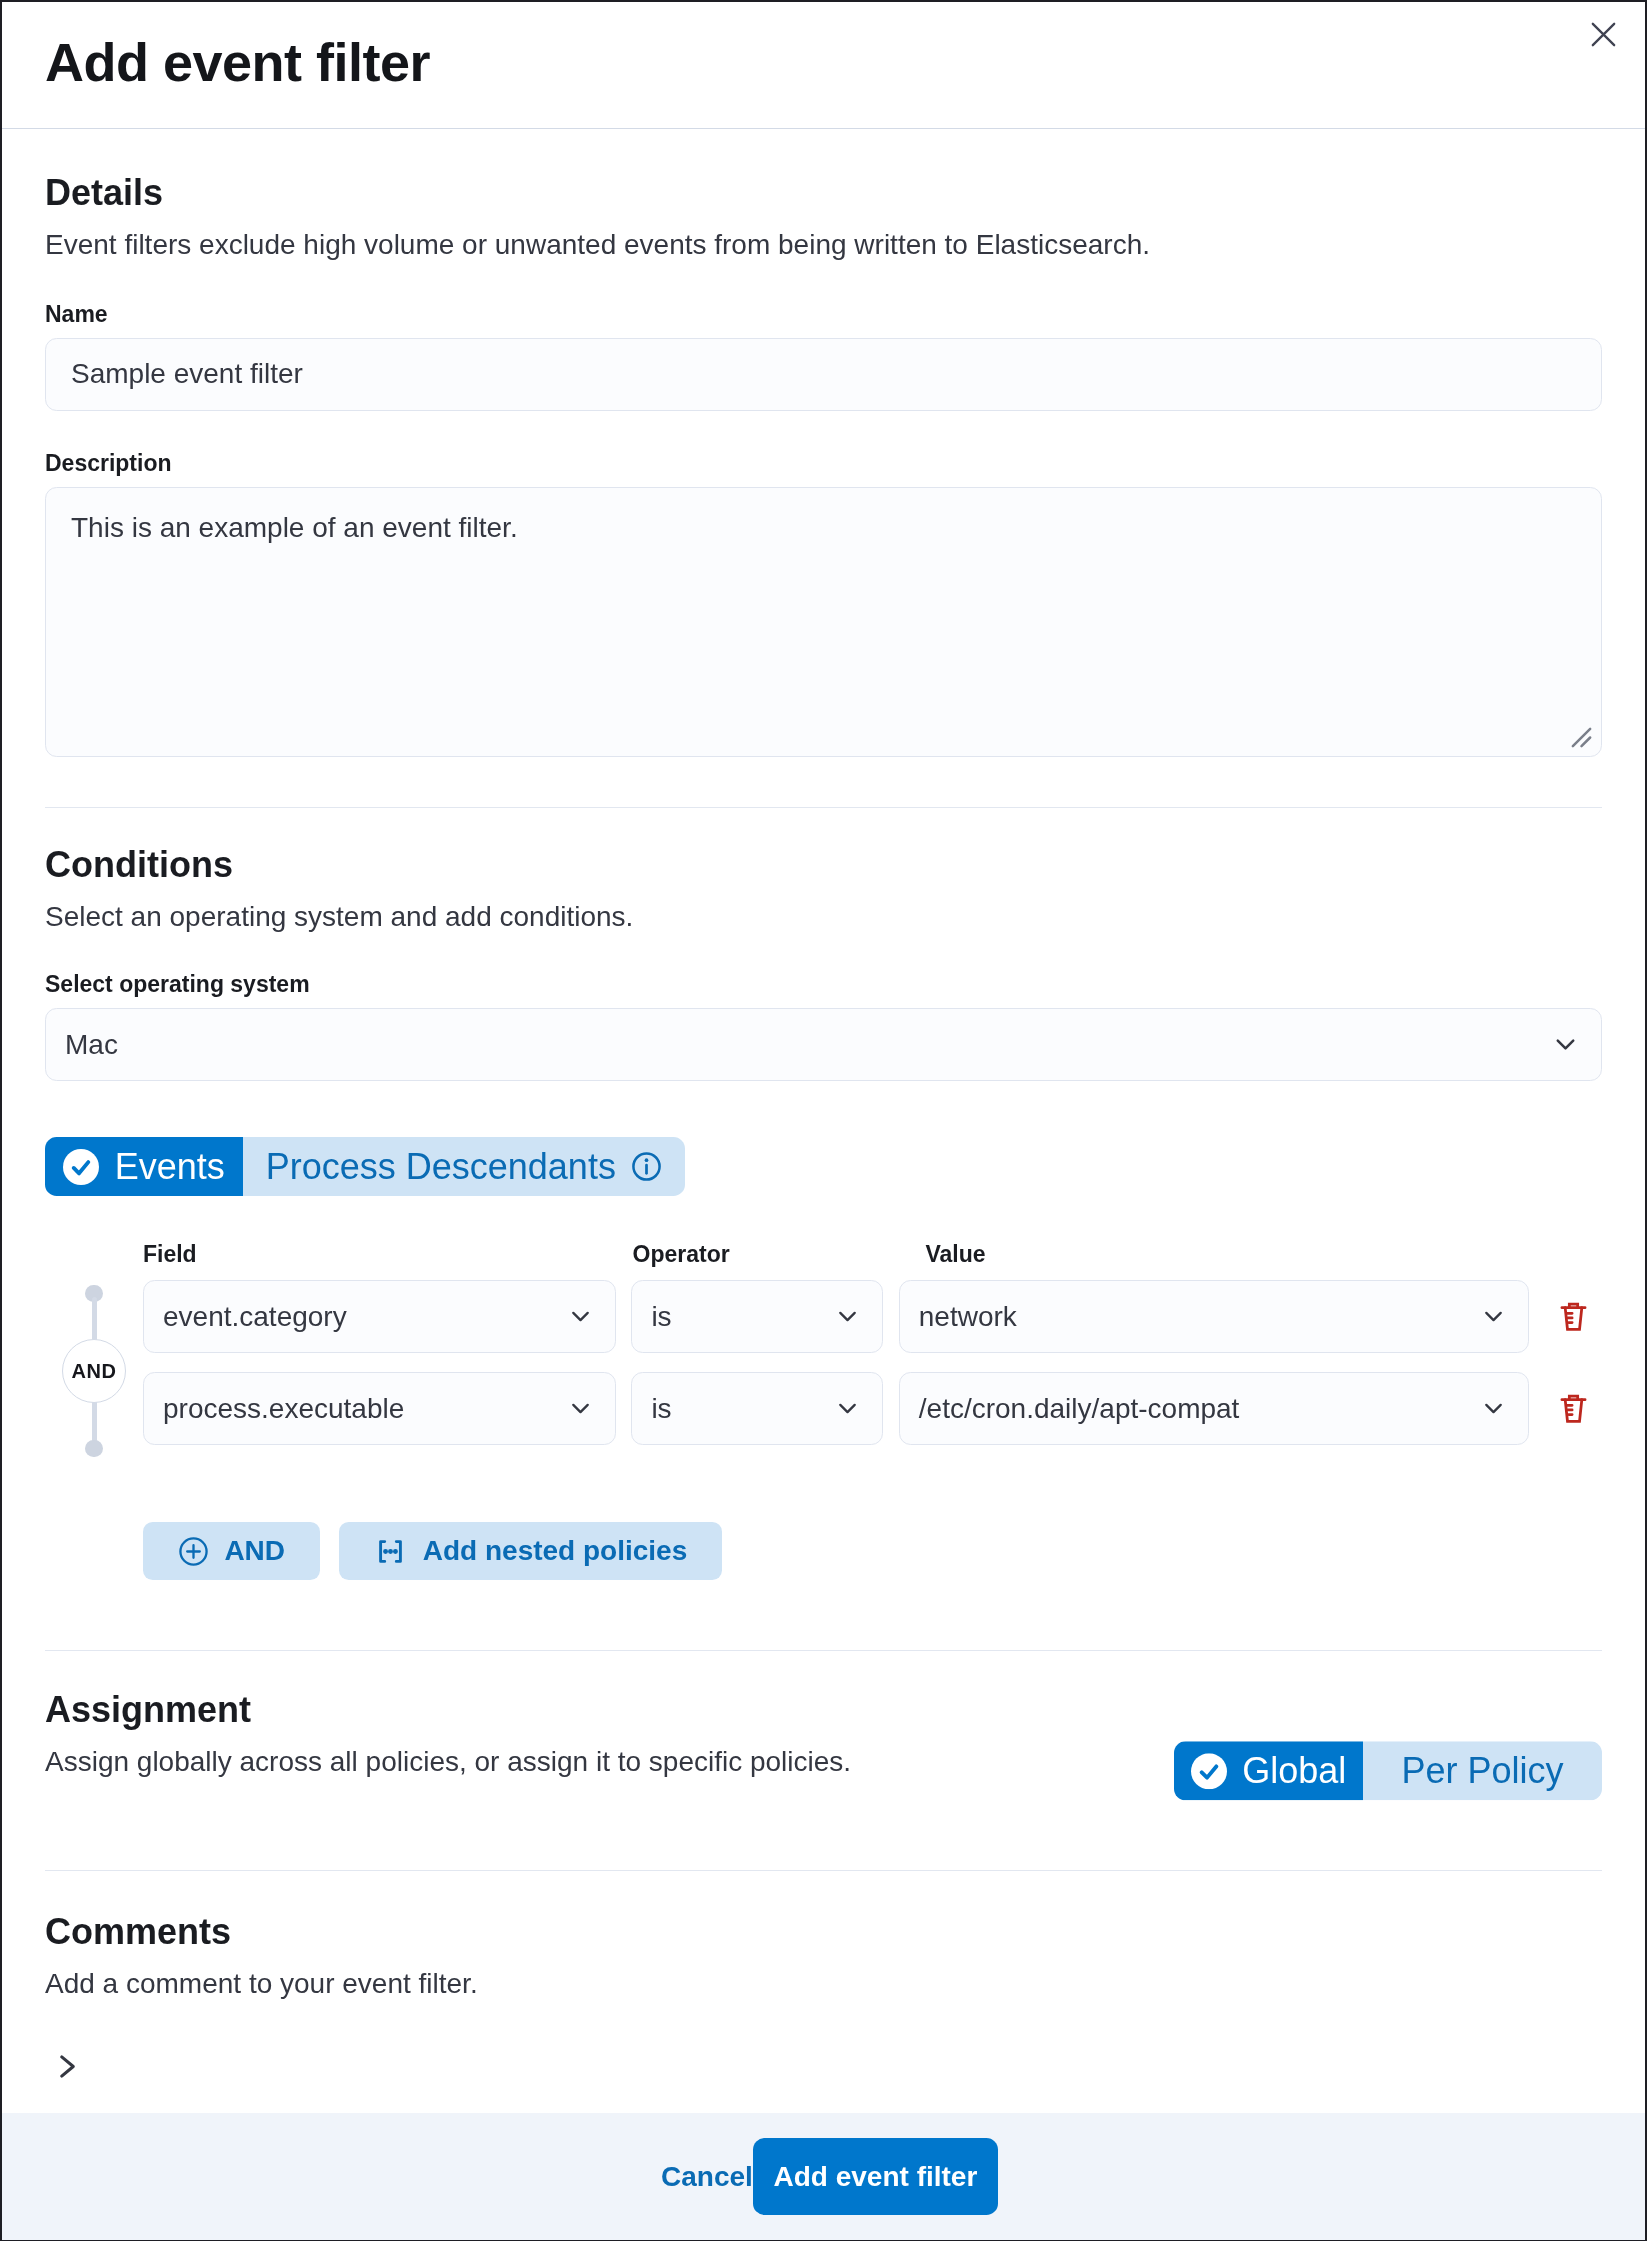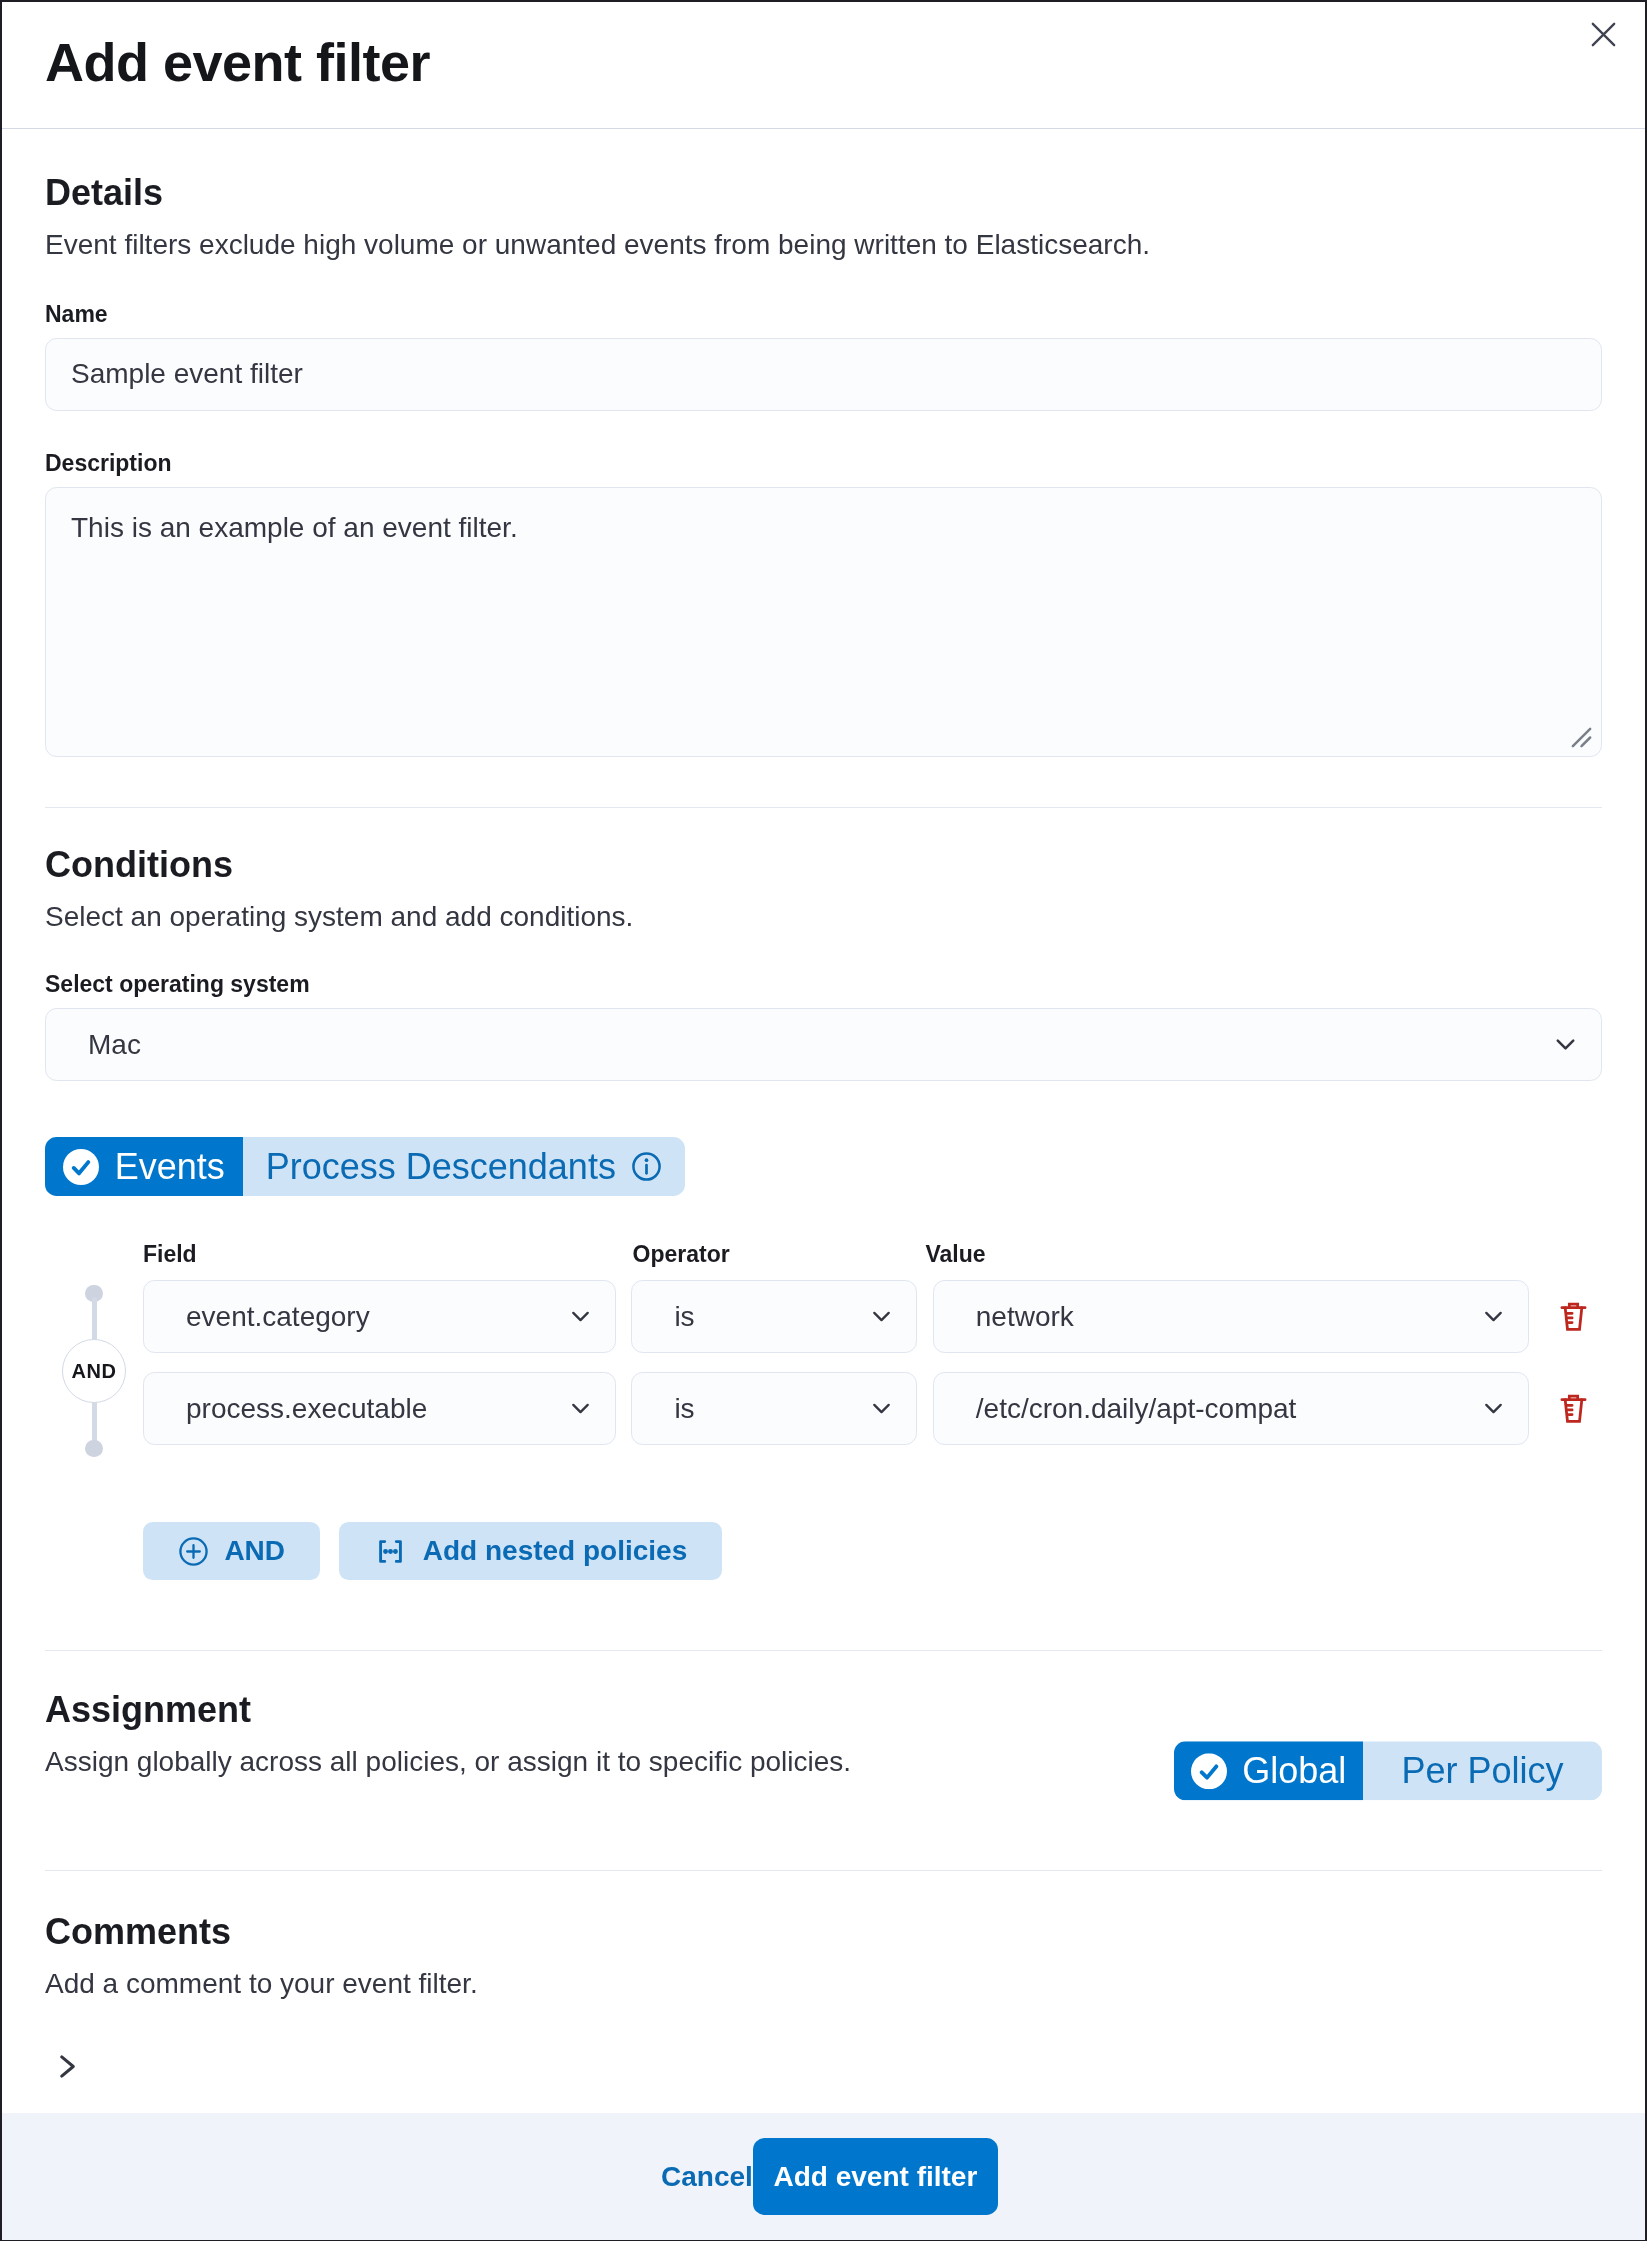--- a/index.html
+++ b/index.html
@@ -45,21 +45,21 @@
   .text-area{
     width:100%;height:270px;resize:none;
     background:var(--input-bg);border:1.9px solid var(--input-border);border-radius:11.6px;
     font-family:inherit;font-size:28px;color:var(--text);padding:21px 25px;outline:none;line-height:1.35;
   }
   .resize-handle{position:absolute;right:7.7px;bottom:11.6px;}
   
   .select{
     height:73px;background:var(--input-bg);border:1.9px solid var(--input-border);border-radius:11.6px;
     display:flex;align-items:center;justify-content:space-between;
-    font-size:28px;color:var(--text);padding:0 21px 0 42px;cursor:pointer;
+    font-size:28px;color:var(--text);padding:0 21px 0 19px;cursor:pointer;
   }
   .select-full{margin-top:9.7px;width:100%;}
   
   .btn-group{display:inline-flex;border-radius:11.6px;overflow:hidden;}
   .btn-group .seg{
     height:59px;display:inline-flex;align-items:center;justify-content:center;gap:15.4px;
     font-size:36px;font-weight:500;border:none;cursor:pointer;font-family:inherit;
     background:var(--light-blue);color:var(--blue-text);
   }
   .btn-group .seg.active{background:var(--primary);color:#fff;font-weight:500;}
@@ -68,21 +68,21 @@
   .tab-descendants{width:442px;}
   
   .cond-area{position:relative;padding-left:98px;}
   .cond-labels{display:flex;gap:5px;margin-top:45px;}
   .cond-labels .l-field{width:473px;}
   .cond-labels .l-op{width:286px;padding-left:11.6px;}
   .cond-labels .l-val{flex:1;padding-left:13.5px;}
   .cond-row{display:flex;gap:15.4px;align-items:center;margin-top:11.6px;}
   .cond-row + .cond-row{margin-top:19.3px;}
   .cond-row .sel-field{width:473px;}
-  .cond-row .sel-op{width:286px;}
+  .cond-row .sel-op{width:252px;}
   .cond-row .sel-val{flex:1;}
   .trash-btn{width:58px;height:58px;background:none;border:none;cursor:pointer;display:flex;align-items:center;justify-content:center;}
   .connector{position:absolute;left:0;top:44px;width:98px;height:172px;}
   .connector .line{position:absolute;left:calc(50% - 1.9px);top:11.6px;bottom:11.6px;width:4.8px;background:var(--connector);border-radius:2.9px;}
   .connector .dot{position:absolute;left:calc(50% - 8.7px);width:17.4px;height:17.4px;border-radius:50%;background:#CDD4E0;}
   .connector .dot.top{top:0;} .connector .dot.bottom{bottom:0;}
   .connector .and-circle{
     position:absolute;left:calc(50% - 32px);top:calc(50% - 32px);width:64px;height:64px;border-radius:50%;
     background:#fff;border:1.9px solid var(--connector);display:flex;align-items:center;justify-content:center;
     font-size:20px;font-weight:600;color:#16171C;letter-spacing:0.5px;

